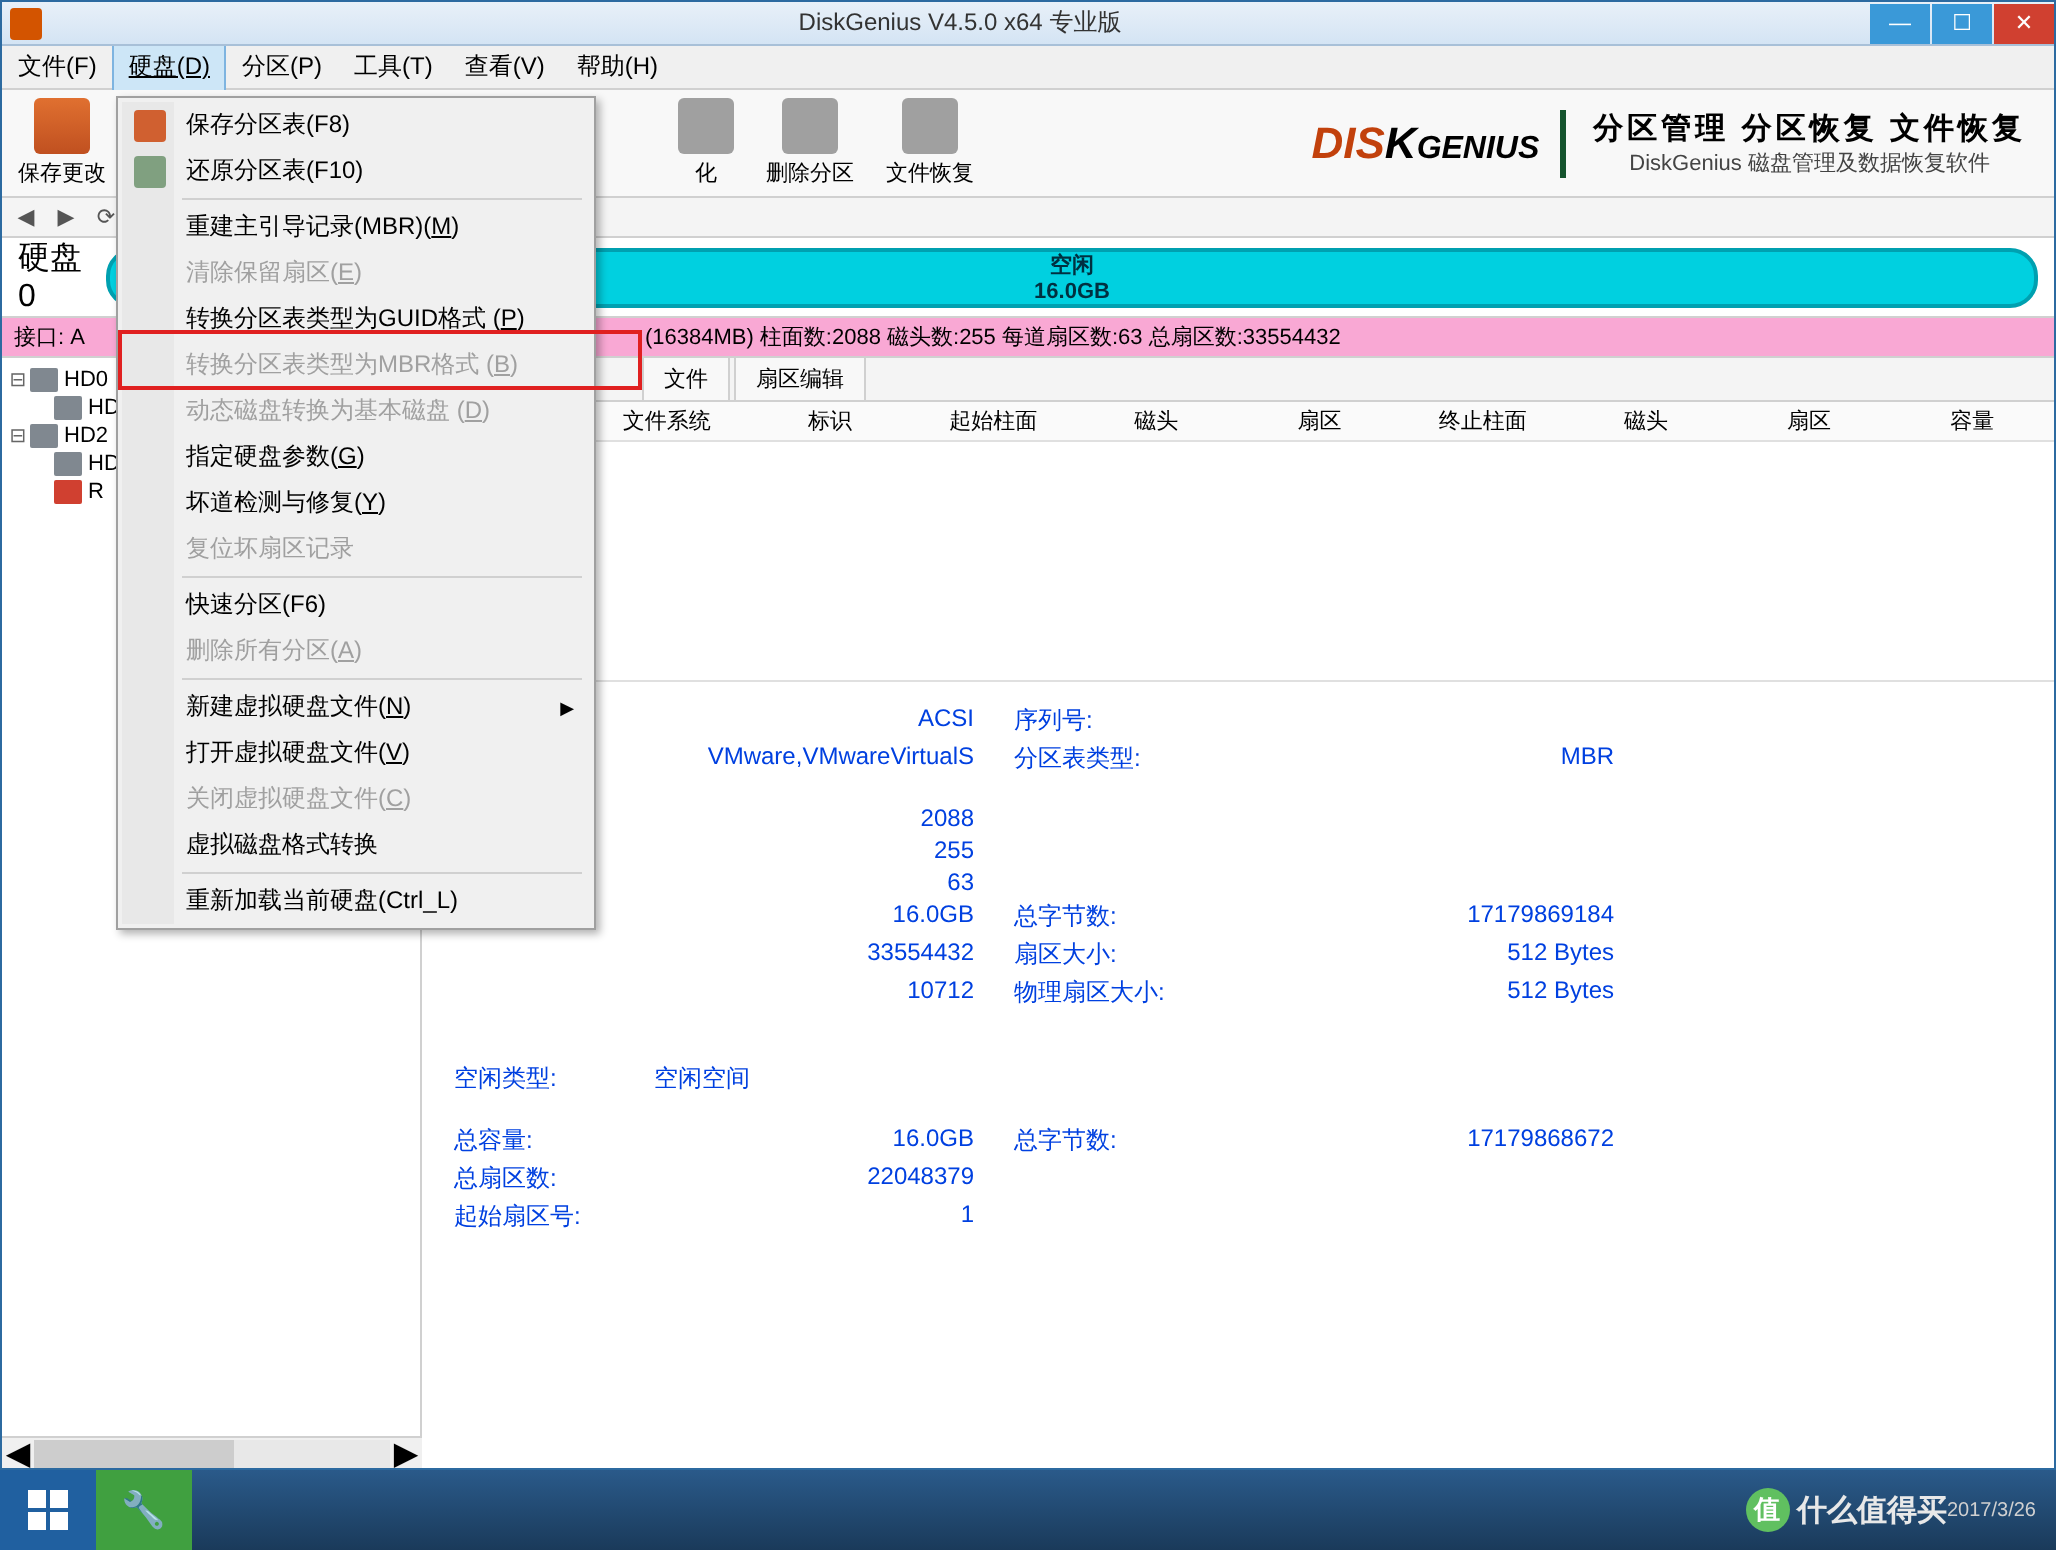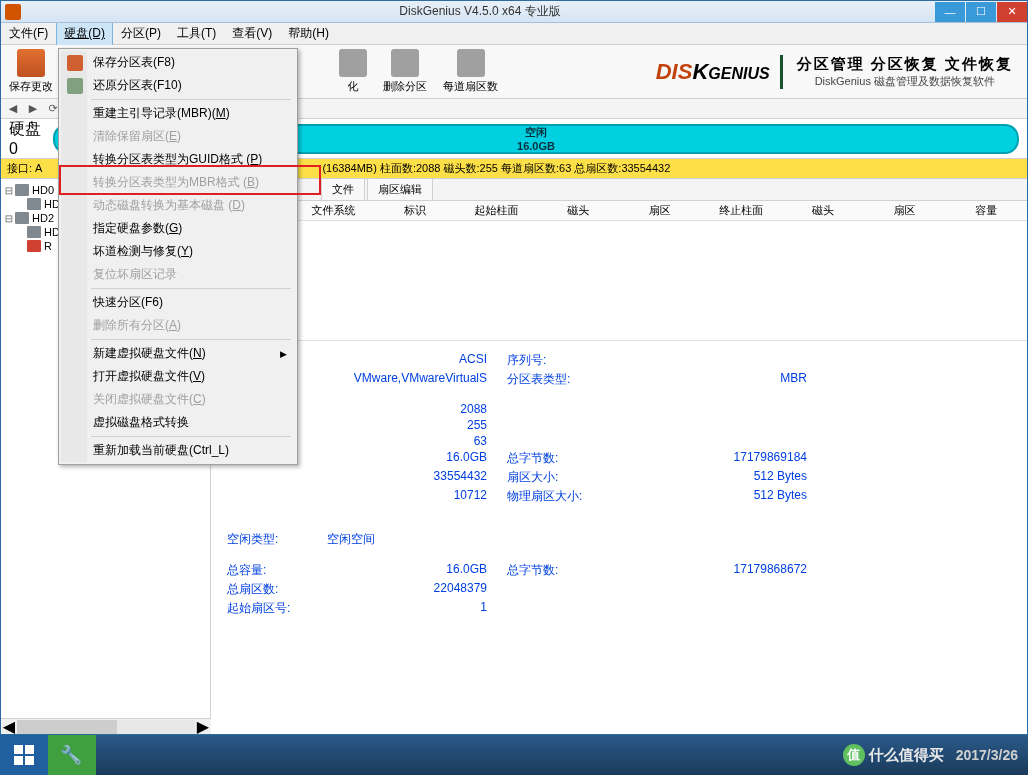--- a/index.html
+++ b/index.html
@@ -25,21 +25,21 @@
 .brand-logo { font-size: 22px; font-weight: bold; font-style: italic; color: #000; padding: 0 10px; }
 .brand-logo .d { color: #c2410c; }
 .brand-text { display: flex; flex-direction: column; padding: 0 14px; align-items: center; border-left: 3px solid #14532d; }
 .brand-t1 { font-size: 15px; font-weight: bold; letter-spacing: 2px; }
 .brand-t2 { font-size: 11px; color: #444; }
 .secbar { height: 20px; background: #f4f4f4; border-bottom: 1px solid #d0d0d0; display: flex; align-items: center; font-size: 11px; padding: 0 4px; gap: 4px; }
 .nav-btn { width: 16px; height: 16px; display: inline-flex; align-items: center; justify-content: center; font-size: 11px; color: #555; }
 .disk-bar-wrap { height: 40px; background: #fff; border-bottom: 1px solid #d0d0d0; padding: 4px 8px; display: flex; align-items: center; }
 .disk-bar-label { font-size: 16px; margin-right: 4px; width: 40px; }
 .disk-bar { flex: 1; height: 30px; background: #00d0e0; border: 2px solid #00a0b0; border-radius: 14px; display: flex; flex-direction: column; align-items: center; justify-content: center; color: #003040; font-size: 11px; font-weight: bold; }
-.info-bar { height: 20px; background: #fde047; border-bottom: 1px solid #d0d0d0; font-size: 11px; display: flex; align-items: center; padding: 0 6px; }
+.info-bar { height: 20px; background: #f9a8d4; border-bottom: 1px solid #d0d0d0; font-size: 11px; display: flex; align-items: center; padding: 0 6px; }
 .main-area { flex: 1; display: flex; overflow: hidden; }
 .tree-panel { width: 210px; border-right: 1px solid #d0d0d0; background: #fff; font-size: 11px; padding: 4px 2px; overflow: auto; }
 .tree-node { display: flex; align-items: center; padding: 1px 0; white-space: nowrap; }
 .tree-exp { width: 12px; text-align: center; color: #666; font-size: 10px; }
 .tree-icon { width: 14px; height: 12px; background: #888; margin-right: 3px; border-radius: 1px; }
 .tree-icon.hd { background: #808890; }
 .tree-node.indent { padding-left: 24px; }
 .tree-node.last .tree-icon { background: #d04030; }
 .right-panel { flex: 1; display: flex; flex-direction: column; overflow: hidden; }
 .tabs { height: 22px; display: flex; align-items: flex-end; background: #f4f4f4; font-size: 11px; border-bottom: 1px solid #d0d0d0; }
@@ -70,21 +70,21 @@
 .dd-ico.restore { background: #80a080; }
 .highlight-box { position: absolute; top: 165px; left: 59px; width: 262px; height: 30px; border: 2px solid #e02020; z-index: 200; pointer-events: none; }
 .taskbar { position: absolute; bottom: 0; left: 0; right: 0; height: 40px; background: linear-gradient(#2a5a8a, #1a3a5a); display: flex; align-items: center; }
 .start-btn { width: 48px; height: 40px; background: #2060a0; display: flex; align-items: center; justify-content: center; }
 .start-icon { width: 20px; height: 20px; display: grid; grid-template-columns: 1fr 1fr; grid-template-rows: 1fr 1fr; gap: 2px; }
 .start-icon div { background: #fff; }
 .task-btn { width: 48px; height: 40px; background: #40a040; display: flex; align-items: center; justify-content: center; color: #fff; font-size: 18px; }
 .tray { margin-left: auto; display: flex; align-items: center; color: #fff; font-size: 11px; padding: 0 10px; }
 .tray-watermark { display: flex; align-items: center; gap: 4px; color: #e8e8e8; font-size: 15px; font-weight: bold; }
 .tray-badge { width: 22px; height: 22px; border-radius: 50%; background: #60c060; color: #fff; display: flex; align-items: center; justify-content: center; font-size: 13px; font-weight: bold; }
-.tray-time { margin-left: 12px; color: #d0d0d0; font-size: 14px; font-weight: bold; }
+.tray-time { color: #d0d0d0; font-size: 10px; }
 </style>
 </head>
 <body>
 
 <div class="window">
   <div class="titlebar">
     <div class="titlebar-icon"></div>
     <div class="titlebar-title">DiskGenius V4.5.0 x64 专业版</div>
     <div class="titlebar-btns">
       <div class="titlebar-btn btn-min">―</div>
@@ -111,21 +111,21 @@
     <div class="tool-btn">
       <div class="tool-icon gray"></div>
       <span>化</span>
     </div>
     <div class="tool-btn">
       <div class="tool-icon gray"></div>
       <span>删除分区</span>
     </div>
     <div class="tool-btn">
       <div class="tool-icon gray"></div>
-      <span>每道扇区数</span>
+      <span>文件恢复</span>
     </div>
     <div class="brand">
       <div class="brand-logo">
         <span class="d">DIS</span><span>K</span><span style="font-size:16px">GENIUS</span>
       </div>
       <div class="brand-text">
         <div class="brand-t1">分区管理 分区恢复 文件恢复</div>
         <div class="brand-t2">DiskGenius 磁盘管理及数据恢复软件</div>
       </div>
     </div>

